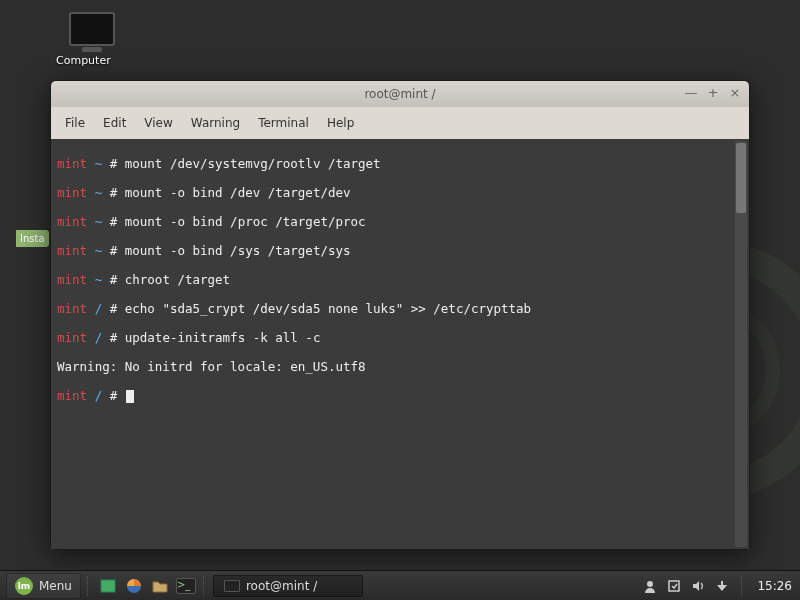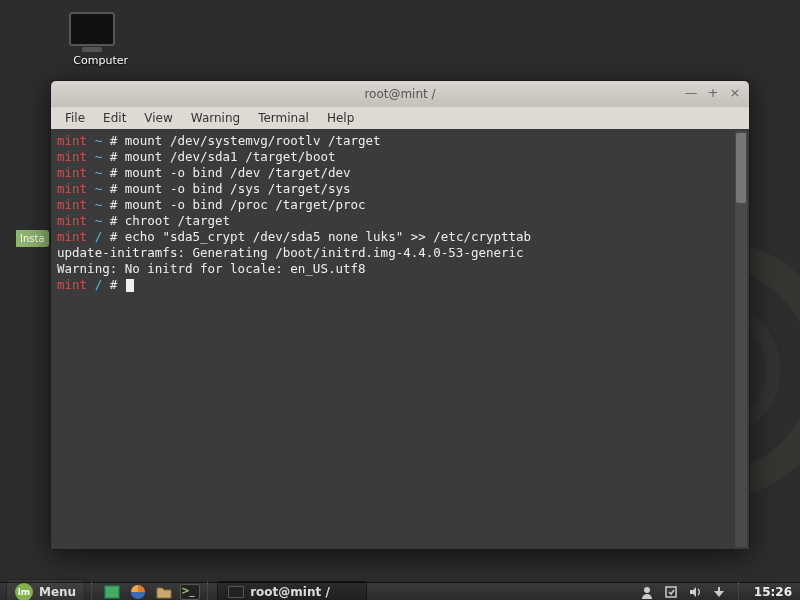--- a/index.html
+++ b/index.html
@@ -22,21 +22,21 @@
   .wallpaper-inner {
     position:absolute; right:20px; top:300px;
     width:140px; height:140px; border-radius:50%;
     border:14px solid rgba(135,170,120,0.06);
     pointer-events:none;
   }
 
   
   .desktop-icon {
     position:absolute; top:12px; left:56px;
-    width:72px; text-align:right; color:#fff;
+    width:72px; text-align:left; color:#fff;
     font-size:11px;
   }
   .desktop-icon .mon {
     width:46px; height:34px; margin:0 auto 2px;
     background:#111; border:2px solid #555; border-radius:3px;
     position:relative;
   }
   .desktop-icon .mon::after{
     content:""; position:absolute; left:50%; bottom:-8px;
     transform:translateX(-50%);
@@ -75,21 +75,21 @@
     position:absolute; left:0; right:0; text-align:center;
     font-weight:500; color:#555;
   }
   .win-controls{ margin-left:auto; display:flex; gap:6px; z-index:1;}
   .win-btn{
     width:16px; height:16px; line-height:14px;
     text-align:center; font-size:13px;
     color:#666;
   }
   .menubar{
-    height:22px; background:#ded9d3;
+    height:32px; background:#ded9d3;
     display:flex; align-items:center;
     padding:0 6px; gap:2px;
     color:#333; font-size:12px;
   }
   .menu-item{ padding:2px 8px; }
   .term-body{
     flex:1; background:#3b3b3b;
     padding:4px 6px;
     font-family:"DejaVu Sans Mono","Liberation Mono",monospace;
     font-size:12.5px; line-height:16px;
@@ -98,37 +98,37 @@
     overflow:hidden;
   }
   .term-scrollbar{
     position:absolute; top:2px; right:2px; bottom:2px;
     width:12px; background:#4a4a4a; border-radius:2px;
   }
   .term-thumb{
     position:absolute; top:2px; left:1px; width:10px; height:70px;
     background:#777; border-radius:2px;
   }
-  .line{ white-space:pre; }
+  .line{ white-space:pre;margin-top:13px; }
   .host{ color:#d34b4b; }
   .path{ color:#5fb0e8; }
   .cursor{
     display:inline-block; width:8px; height:13px;
     background:#eee; vertical-align:text-bottom; margin-left:1px;
   }
 
   
   .taskbar{
     position:absolute; left:0; right:0; bottom:0;
-    height:18px;
+    height:30px;
     background:linear-gradient(#3a3a3a,#2a2a2a);
     border-top:1px solid #111;
     display:flex; align-items:center;
     padding:0 6px; gap:4px;
-    color:#ddd; font-size:12px;font-weight:bold;
+    color:#ddd; font-size:12px;
   }
   .menu-btn{
     display:flex; align-items:center; gap:6px;
     background:rgba(255,255,255,0.04);
     padding:3px 8px; border-radius:3px;
     border:1px solid rgba(0,0,0,0.3);
   }
   .mint-logo{
     width:18px; height:18px; border-radius:50%;
     background:#7fb24b; position:relative;
@@ -190,27 +190,26 @@
     <div class="menu-item">File</div>
     <div class="menu-item">Edit</div>
     <div class="menu-item">View</div>
     <div class="menu-item">Warning</div>
     <div class="menu-item">Terminal</div>
     <div class="menu-item">Help</div>
   </div>
   <div class="term-body">
     <div id="term-lines">
         <div class="line"><span><span class="host">mint</span> <span class="path">~</span> # </span>mount /dev/systemvg/rootlv /target</div>
-        <div class="line"><span><span class="host">mint</span> <span class="path">~</span> # </span>mount /dev/sda1 /target/boot</div>
         <div class="line"><span><span class="host">mint</span> <span class="path">~</span> # </span>mount -o bind /dev /target/dev</div>
+        <div class="line"><span><span class="host">mint</span> <span class="path">~</span> # </span>mount -o bind /proc /target/proc</div>
         <div class="line"><span><span class="host">mint</span> <span class="path">~</span> # </span>mount -o bind /sys /target/sys</div>
-        <div class="line"><span><span class="host">mint</span> <span class="path">~</span> # </span>mount -o bind /proc /target/proc</div>
         <div class="line"><span><span class="host">mint</span> <span class="path">~</span> # </span>chroot /target</div>
         <div class="line"><span><span class="host">mint</span> <span class="path">/</span> # </span>echo "sda5_crypt /dev/sda5 none luks" &gt;&gt; /etc/crypttab</div>
-        <div class="line">update-initramfs: Generating /boot/initrd.img-4.4.0-53-generic</div>
+        <div class="line"><span><span class="host">mint</span> <span class="path">/</span> # </span>update-initramfs -k all -c</div>
         <div class="line">Warning: No initrd for locale: en_US.utf8</div>
         <div class="line"><span><span class="host">mint</span> <span class="path">/</span> # </span><span class="cursor"></span></div>
       </div>
     <div class="term-scrollbar">
       <div class="term-thumb"></div>
     </div>
   </div>
 </div>
 
 <div class="taskbar">

